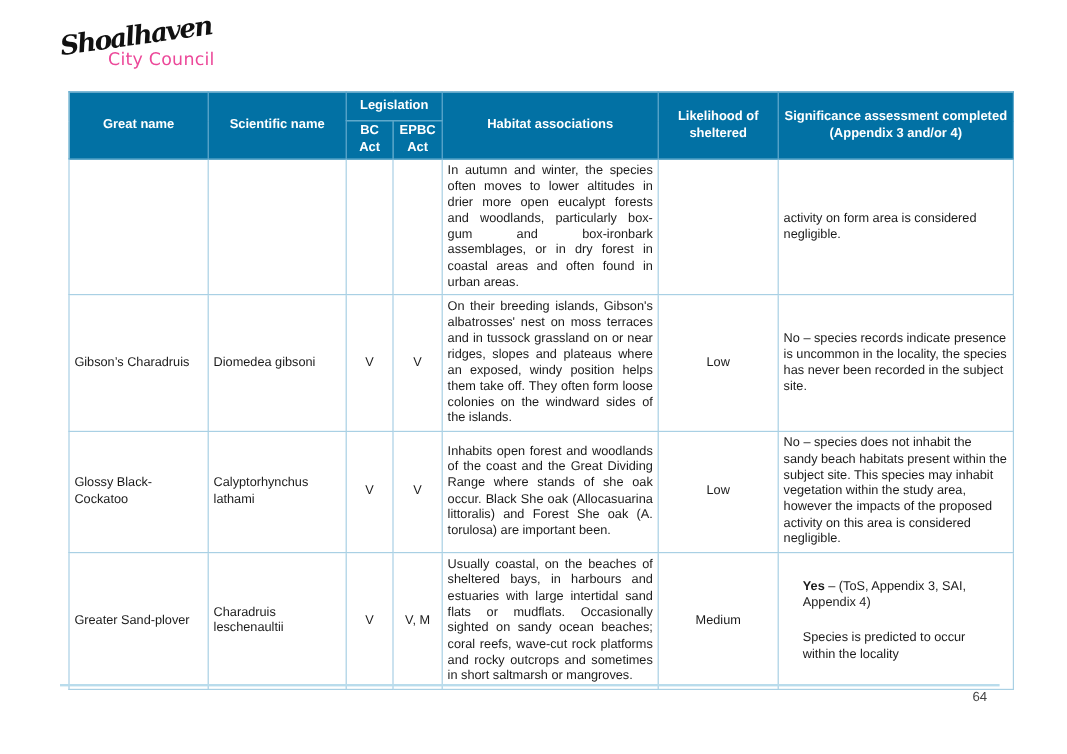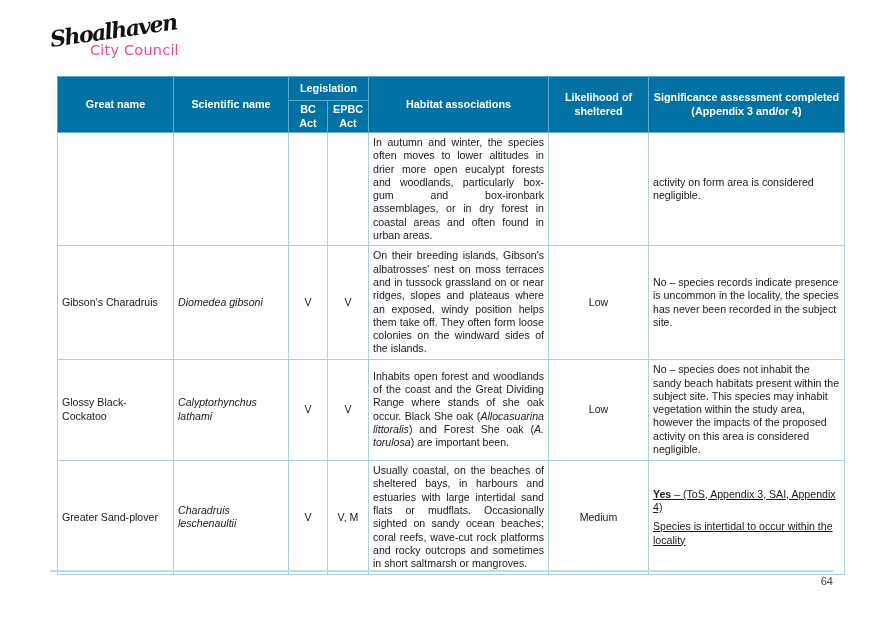--- a/index.html
+++ b/index.html
@@ -6,26 +6,26 @@
   body { width: 889px; height: 628px; position: relative; overflow: hidden; font-family: "Liberation Sans", sans-serif; color: #1a1a1a; }
   .logo { position: absolute; left: 50px; top: 22px; width: 140px; height: 42px; }
   .logo .brand { position: absolute; left: 2px; top: 4px; font-family: "DejaVu Serif", serif; font-style: italic; font-weight: bold; font-size: 22px; letter-spacing: -1.5px; color: #111; transform: rotate(-8deg); transform-origin: left bottom; }
   .logo .sub { position: absolute; left: 40px; top: 20px; font-family: "DejaVu Sans", sans-serif; font-size: 14.5px; color: #ec4899; letter-spacing: 0.2px; }
   table.species { position: absolute; left: 57px; top: 76px; width: 787px; border-collapse: collapse; table-layout: fixed; font-size: 10.6px; line-height: 13.3px; }
   table.species th { background: #0271a4; color: #ffffff; font-weight: bold; font-size: 10.8px; text-align: center; vertical-align: middle; border: 1px solid #5fa9cc; padding: 2px 4px; line-height: 13.5px; }
   table.species td { border: 1.5px solid #a9d0e4; vertical-align: middle; padding: 3px 4px; }
   td.center { text-align: center; }
   td.habitat { text-align: justify; vertical-align: top; padding-top: 2px; }
   td.top { vertical-align: top; }
-  td.sig p { margin: 0; text-decoration: underline; }
+  td.sig p { margin: 16px; }
   td.sig p + p { margin-top: 6px; }
-  .it { font-style: italic; }
+  .it { }
   .b { font-weight: bold; }
   .footer-line { position: absolute; left: 50px; top: 570px; width: 783px; height: 2px; background: #b9dcec; }
-  .page-num { position: absolute; left: 800px; top: 575px; width: 33px; text-align: right; font-size: 11px; color: #444; }
+  .page-num { position: absolute; left: 800px; top: 575px; width: 33px; text-align: center; font-size: 11px; color: #444; }
 </style>
 </head>
 <body>
 
 <div class="logo">
   <span class="brand">Shoalhaven</span>
   <span class="sub">City Council</span>
 </div>
 
 <table class="species">
@@ -82,20 +82,20 @@
     </tr>
     <tr style="height:114px">
       <td>Greater Sand-plover</td>
       <td class="it">Charadruis leschenaultii</td>
       <td class="center">V</td>
       <td class="center">V, M</td>
       <td class="habitat">Usually coastal, on the beaches of sheltered bays, in harbours and estuaries with large intertidal sand flats or mudflats. Occasionally sighted on sandy ocean beaches; coral reefs, wave-cut rock platforms and rocky outcrops and sometimes in short saltmarsh or mangroves.</td>
       <td class="center">Medium</td>
       <td class="sig">
         <p><span class="b">Yes</span><span> – (ToS, Appendix 3, SAI, Appendix 4)</span></p>
-        <p>Species is intertidal to occur within the locality</p>
+        <p>Species is predicted to occur within the locality</p>
       </td>
     </tr>
   </tbody>
 </table>
 
 <div class="footer-line"></div>
 <div class="page-num">64</div>
 
 </body></html>

